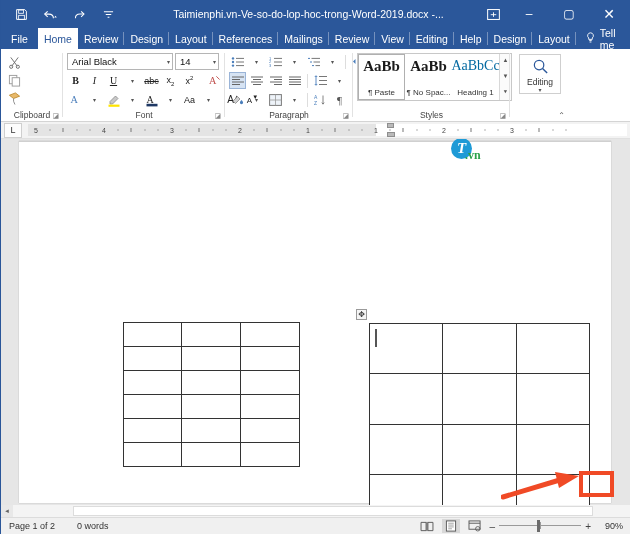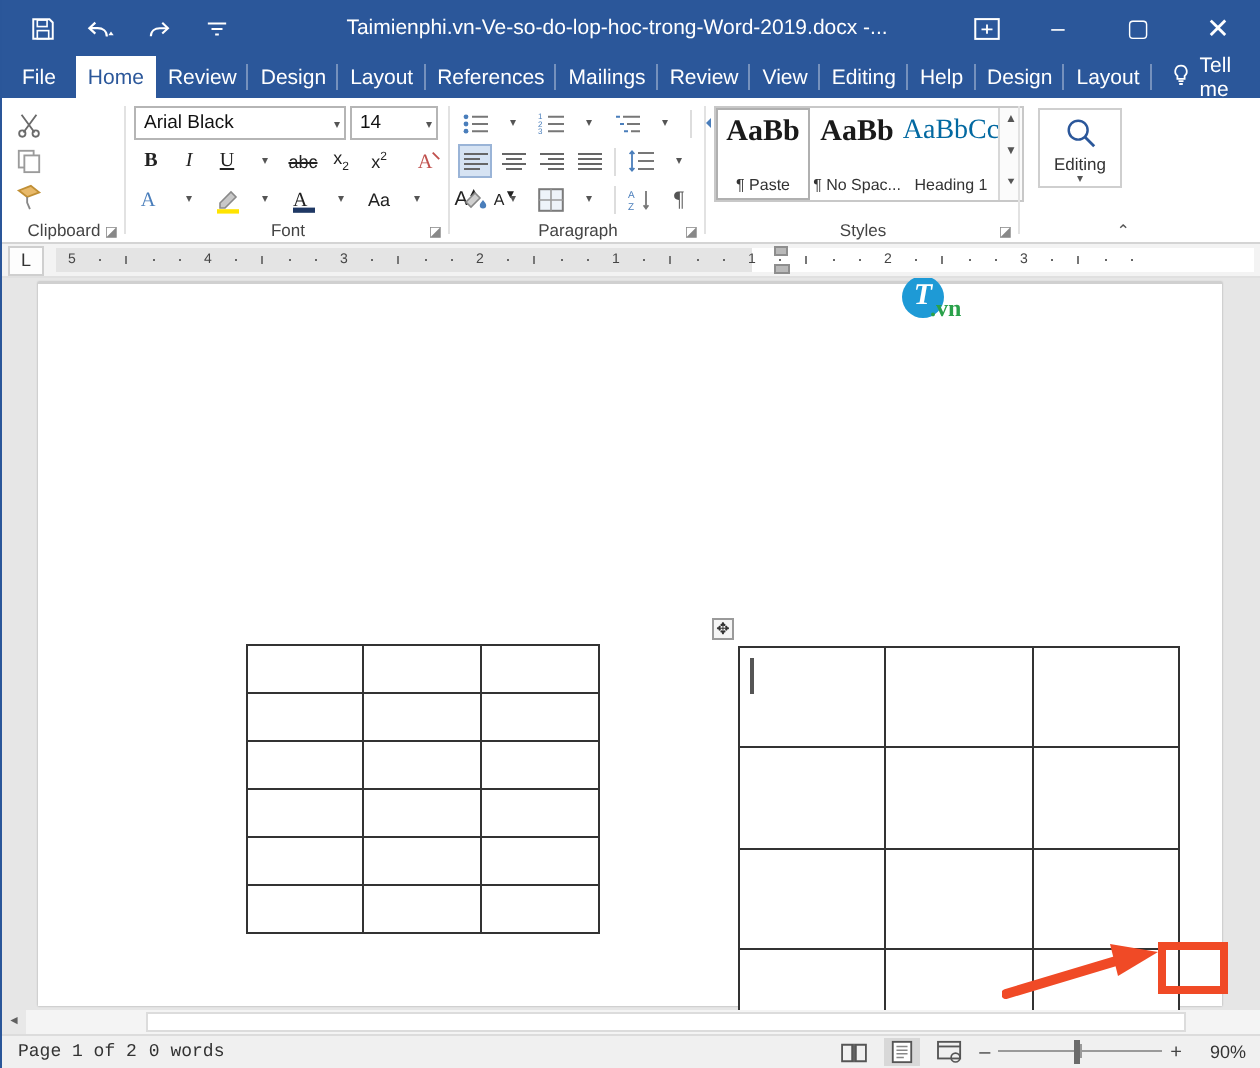--- a/index.html
+++ b/index.html
@@ -268,21 +268,21 @@
     font-size: 6px; color: #606060; background: #e8e8e8; }
   .hs-track { flex: 1; height: 12px; background: #f4f4f4; position: relative; }
   .hs-thumb { position: absolute; left: 0; top: 1px; height: 10px; background: #ffffff; border: 1px solid #dcdcdc; }
 
   
   .statusbar {
     position: absolute; left: 0; top: 517px; width: 630px; height: 17px;
     background: #f0f0f0; border-top: 1px solid #dcdcdc;
     display: flex; align-items: center; font-size: 9px; color: #333;
   }
-  .sb-left { display: flex; align-items: center; gap: 6px; padding-left: 8px; font-family: Liberation Mono, monospace; }
+  .sb-left { display: flex; align-items: center; gap: 22px; padding-left: 8px; }
   .sb-right { margin-left: auto; display: flex; align-items: center; gap: 6px; padding-right: 8px; }
   .viewbtn { width: 18px; height: 14px; display: flex; align-items: center; justify-content: center; }
   .viewbtn.active { background: #d8d8d8; }
   .zoom-slider { display: flex; align-items: center; gap: 4px; }
   .zs-track { position: relative; width: 82px; height: 12px; }
   .zs-line { position: absolute; left: 0; right: 0; top: 5px; height: 1px; background: #9a9a9a; }
   .zs-mid { position: absolute; left: 50%; top: 2px; width: 1px; height: 7px; background: #9a9a9a; }
   .zs-thumb { position: absolute; left: 46%; top: 0px; width: 3px; height: 12px; background: #6b6b6b; }
   .zs-sign { font-size: 10px; color: #444; }
   .zoom-val { width: 26px; text-align: right; }

